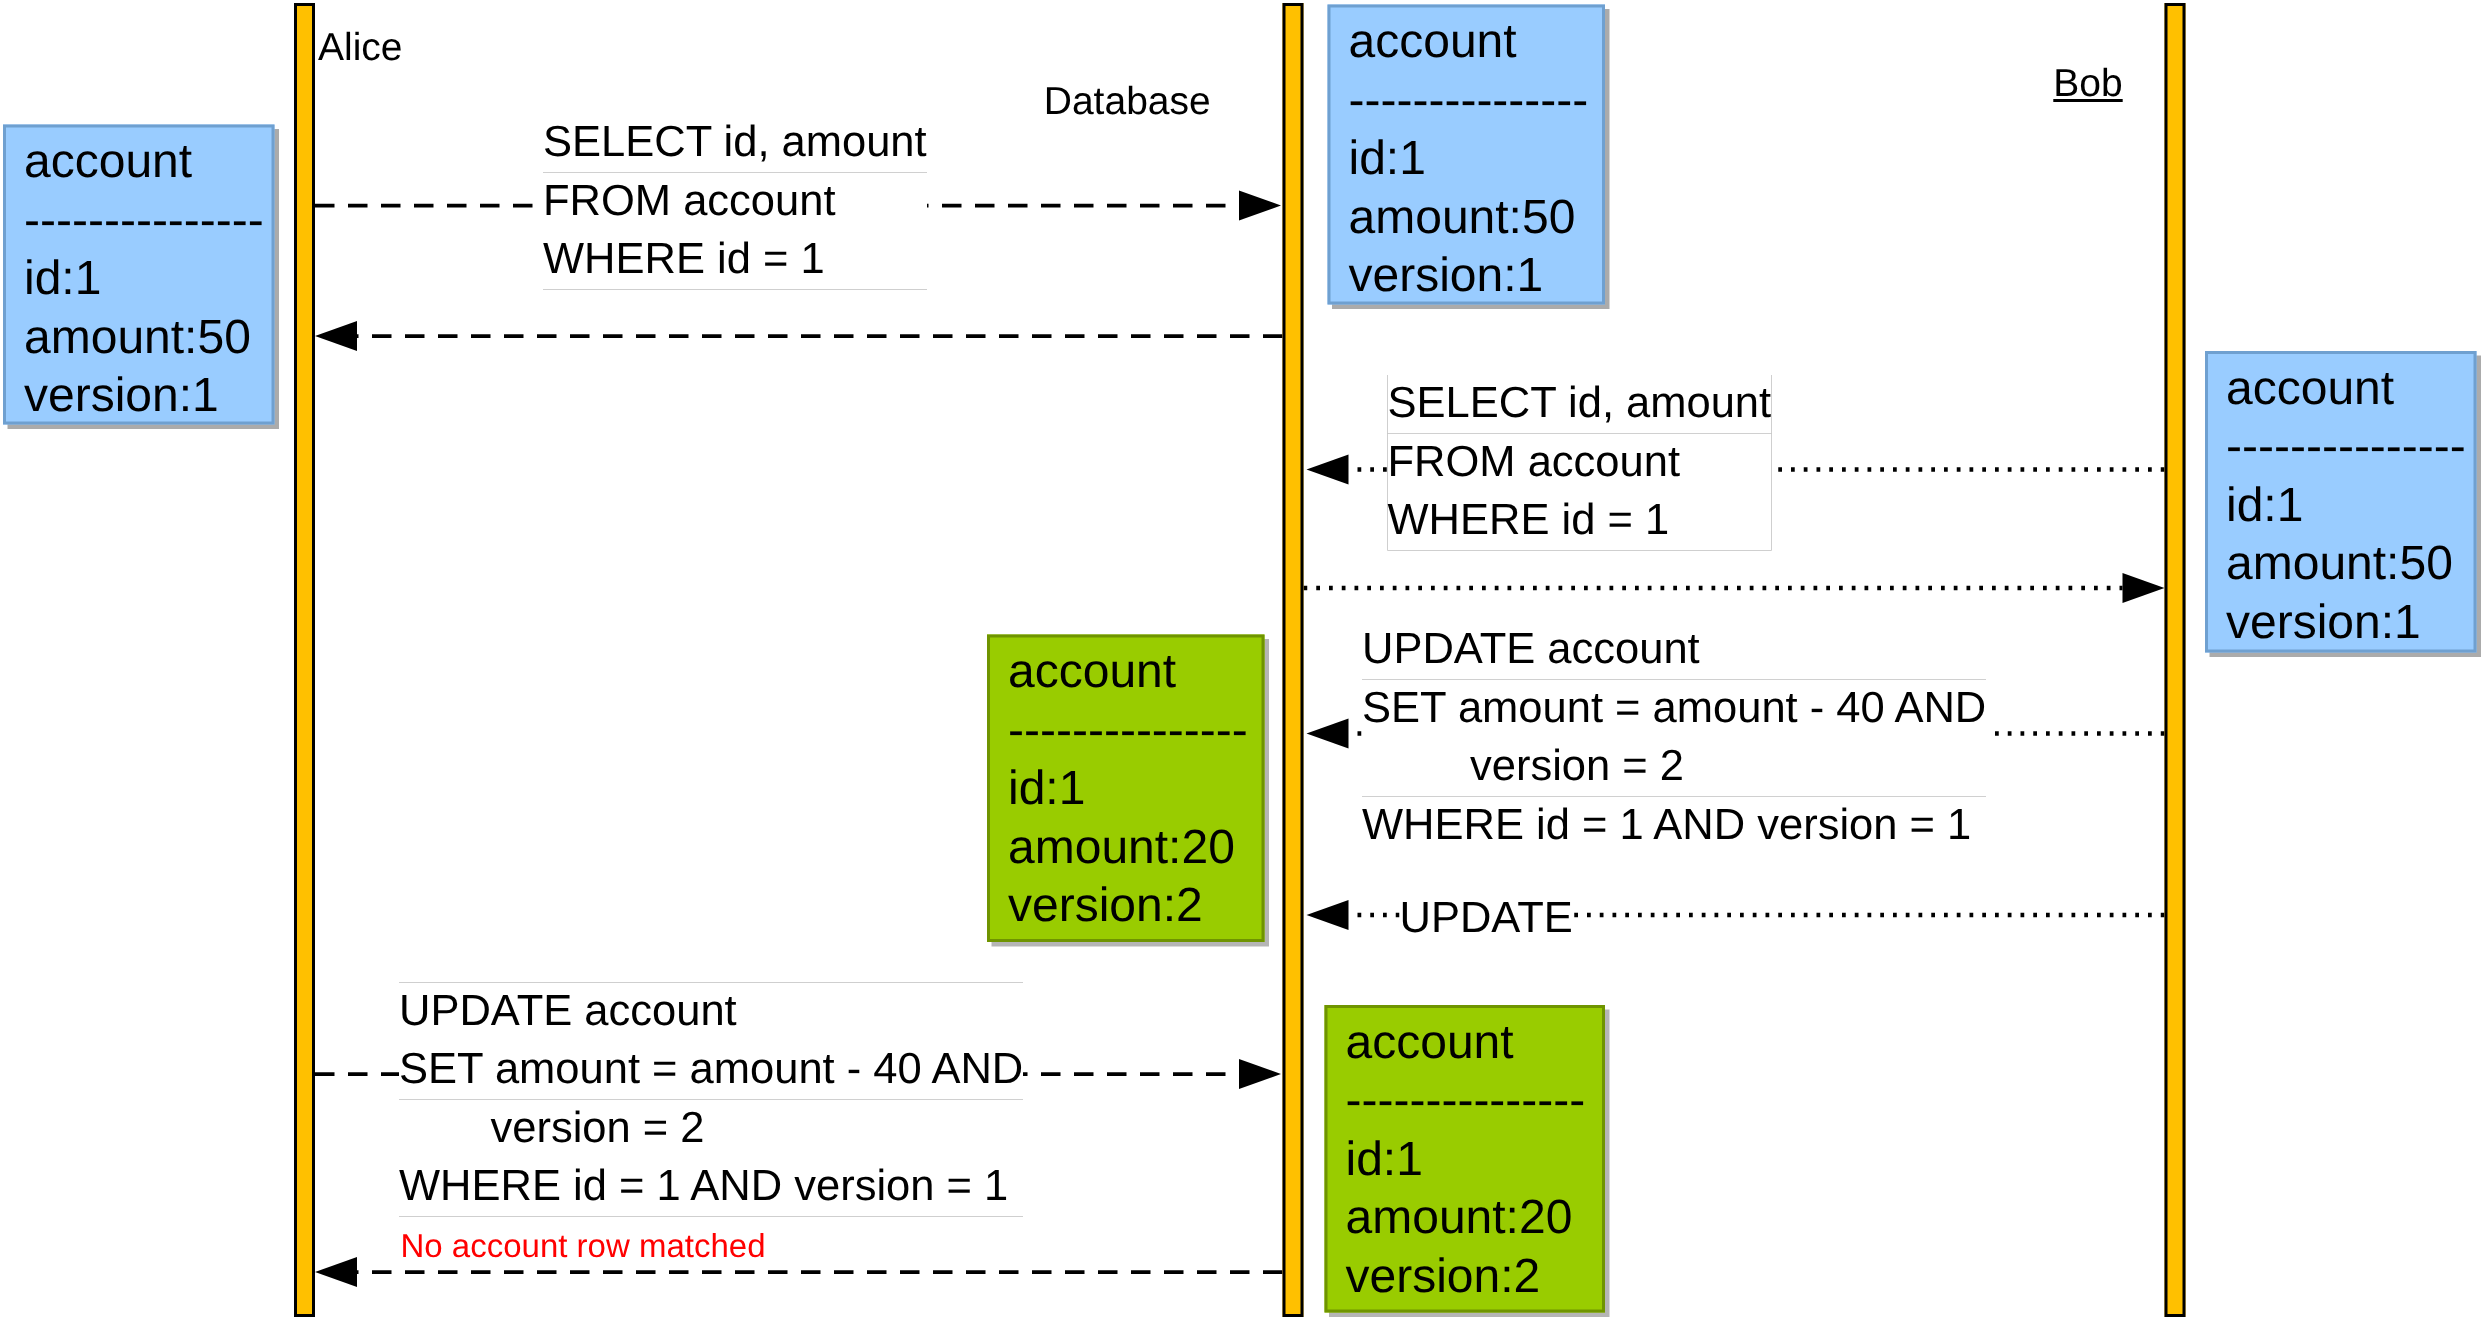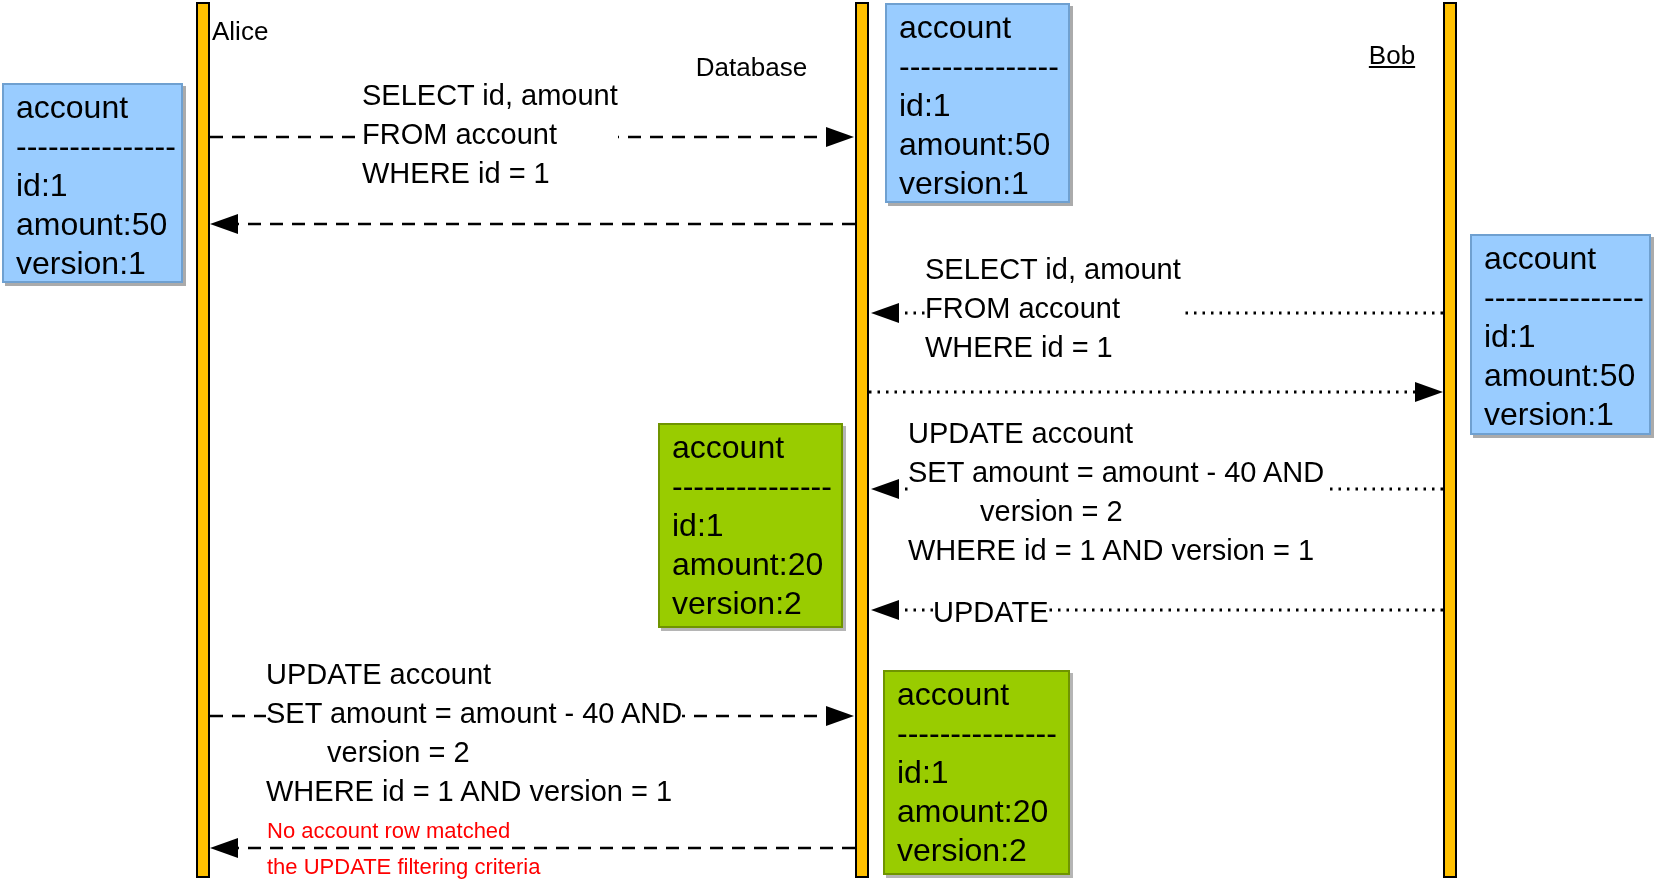--- a/index.html
+++ b/index.html
@@ -152,16 +152,15 @@
 
   <div class="msg" style="left:266px; top:655px;">
     <div>UPDATE account</div>
     <div>SET amount = amount - 40 AND</div>
     <div class="indent-a">version = 2</div>
     <div>WHERE id = 1 AND version = 1</div>
   </div>
 
   <div class="note" style="left:267px; top:813px;">
     <div>No account row matched</div>
-    <div>the UPDATE filtering criteria</div>
   </div>
 
 </div>
 
 </body></html>

